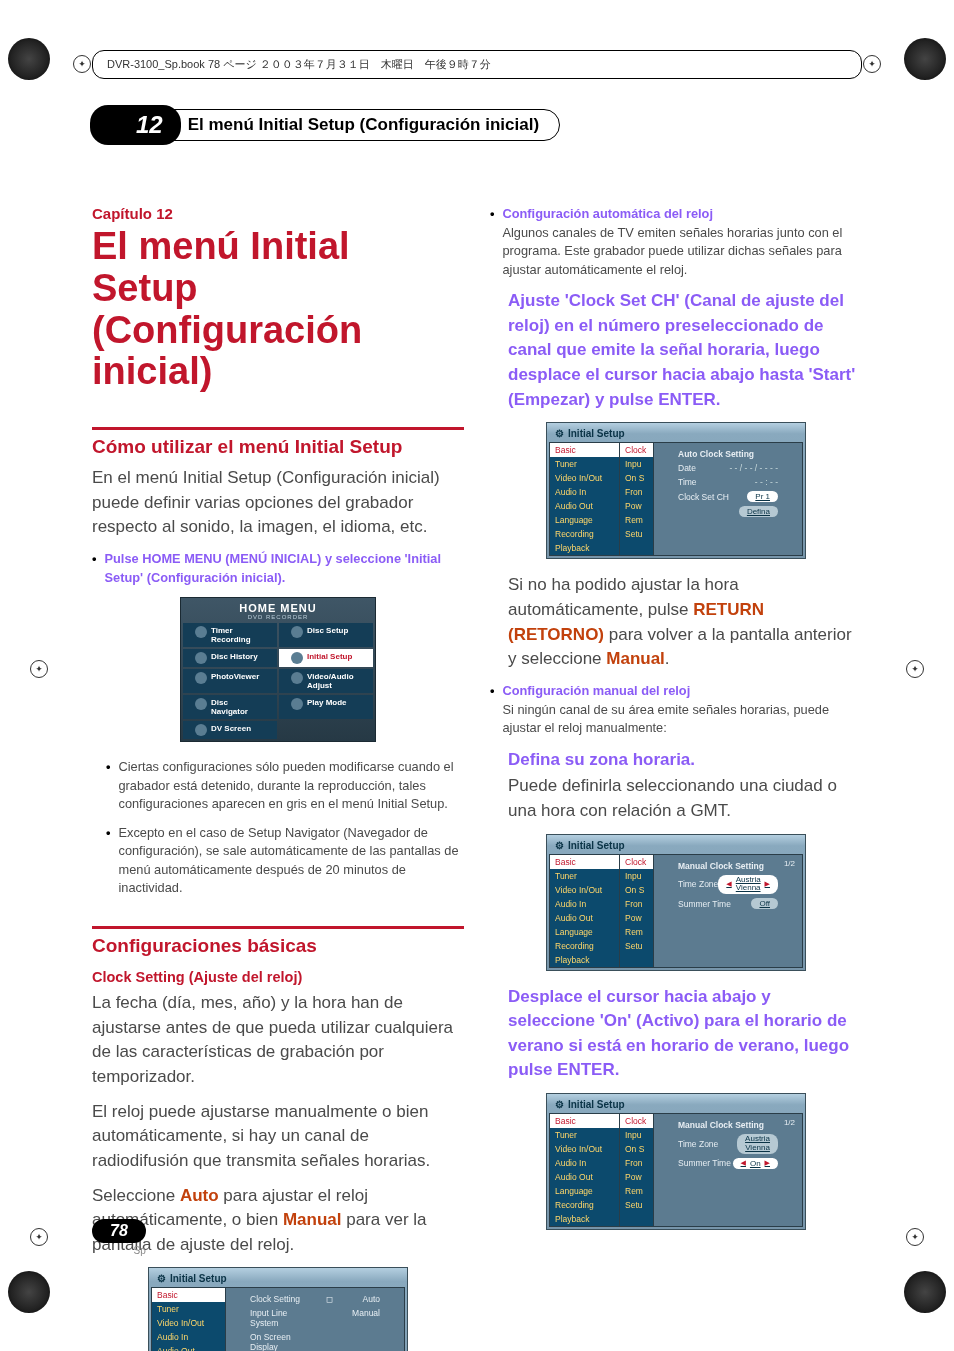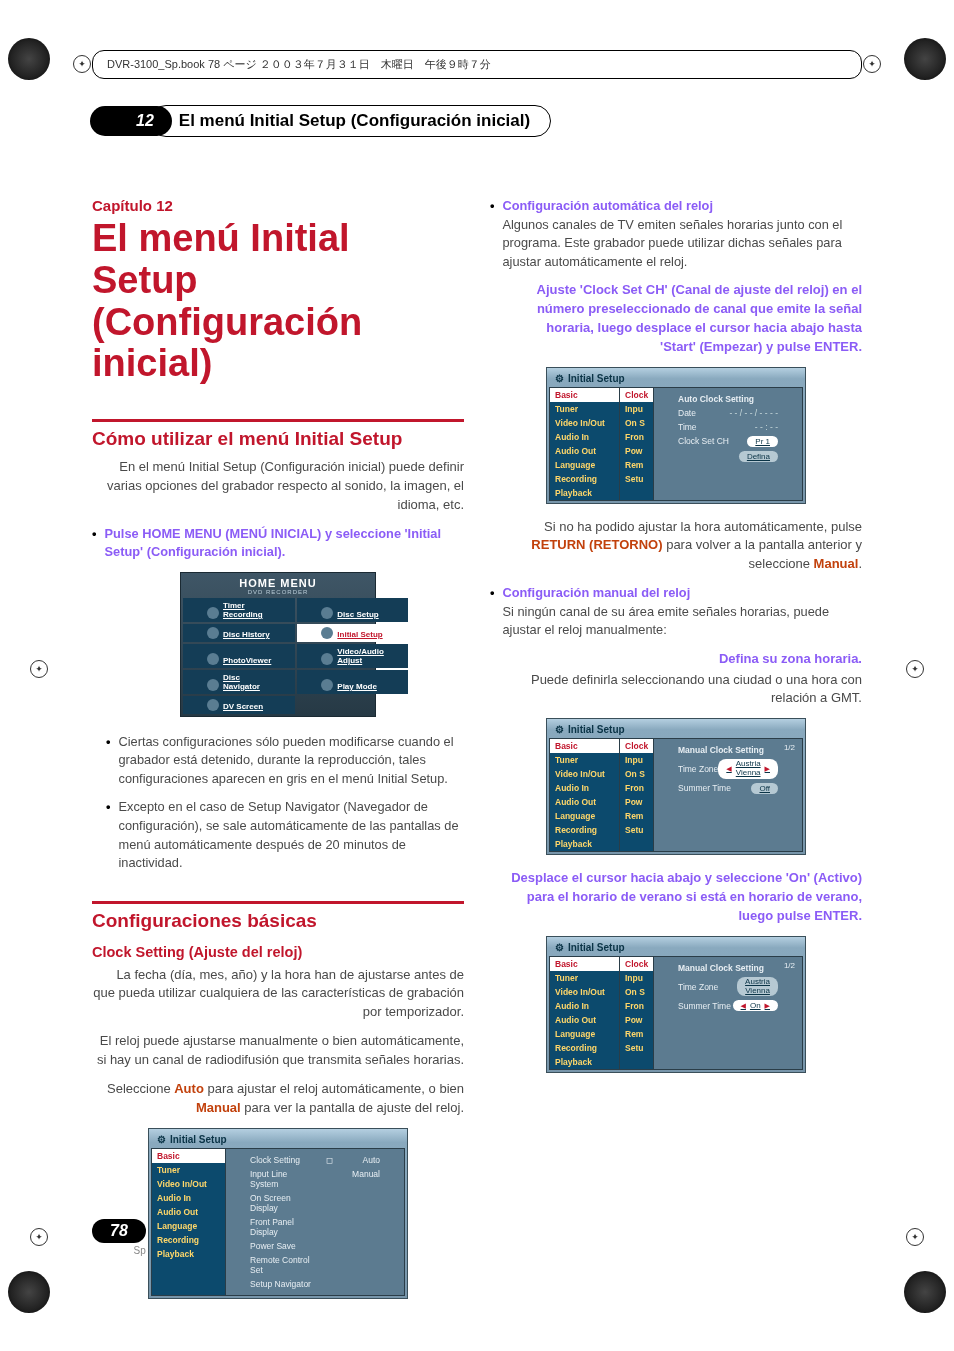--- a/index.html
+++ b/index.html
@@ -57,21 +57,21 @@
       left: 92px;
       right: 92px;
       bottom: 95px;
     }
     .chapter-tab {
       display: inline-block;
       background: #000;
       color: #fff;
       font-weight: bold;
       font-style: italic;
-      font-size: 16px;
+      font-size: 24px;
       padding: 6px 18px 6px 46px;
       border-radius: 18px;
       position: relative;
     }
     .section-title-bar {
       display: inline-flex;
       align-items: center;
       margin-left: -2px;
     }
     .section-title-pill {
@@ -118,25 +118,24 @@
       font-size: 19px;
       margin-bottom: 8px;
     }
     .h3 {
       color: #c1162c;
       font-weight: bold;
       font-size: 14.5px;
       margin: 12px 0 6px 0;
     }
     .body-text {
-      font-size: 13px;
+      font-size: 17px;
       color: #4a4a4a;
       line-height: 1.45;
       margin-bottom: 10px;
-      text-align: right;
     }
     .body-text b, .body-text strong { color: #c2410c; }
     .bullet-row {
       display: flex;
       gap: 8px;
       font-size: 12.8px;
       color: #4a4a4a;
       line-height: 1.45;
       margin-bottom: 10px;
     }
@@ -176,21 +175,21 @@
     }
     .osd-sidebar-alt {
       width: 34px;
       background: #0c4a6d;
       border-right: 1px solid #2a3d48;
       overflow: hidden;
     }
     .osd-side-item {
       color: #ffd76a;
       font-size: 8.5px;
-      font-weight: bold;
+      font-weight: normal;
       padding: 2px 5px;
       white-space: nowrap;
     }
     .osd-side-item.sel {
       background: #fff;
       color: #c1162c;
     }
     .osd-main {
       flex: 1;
       padding: 4px 24px;
@@ -251,25 +250,24 @@
     .home-grid {
       display: grid;
       grid-template-columns: 1fr 1fr;
       gap: 2px;
     }
     .home-cell {
       background: #143d56;
       color: #fff;
       font-size: 8px;
       font-weight: bold;
-      padding: 3px 24px;
+      padding: 3px 12px;
       display: flex;
-      align-items: flex-end;
+      align-items: flex-start;
       gap: 4px;
-      text-decoration: underline;
     }
     .home-cell.highlight { background: #fff; color: #c1162c; }
     .mini-icon {
       width: 12px;
       height: 12px;
       border-radius: 50%;
       background: #5a7d92;
       display: inline-block;
       flex-shrink: 0;
     }

